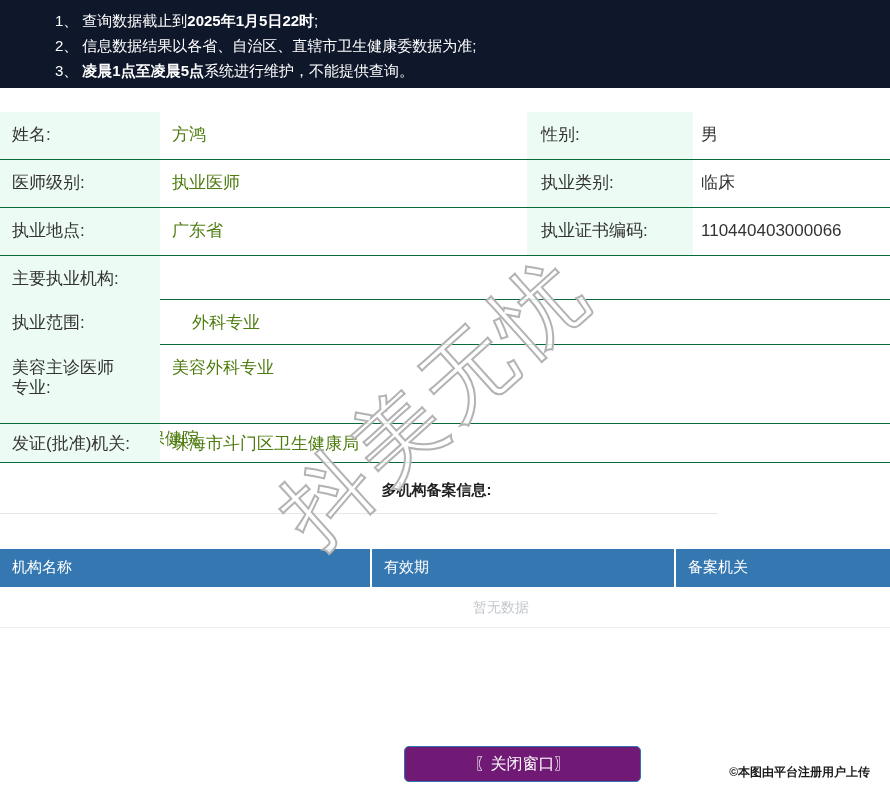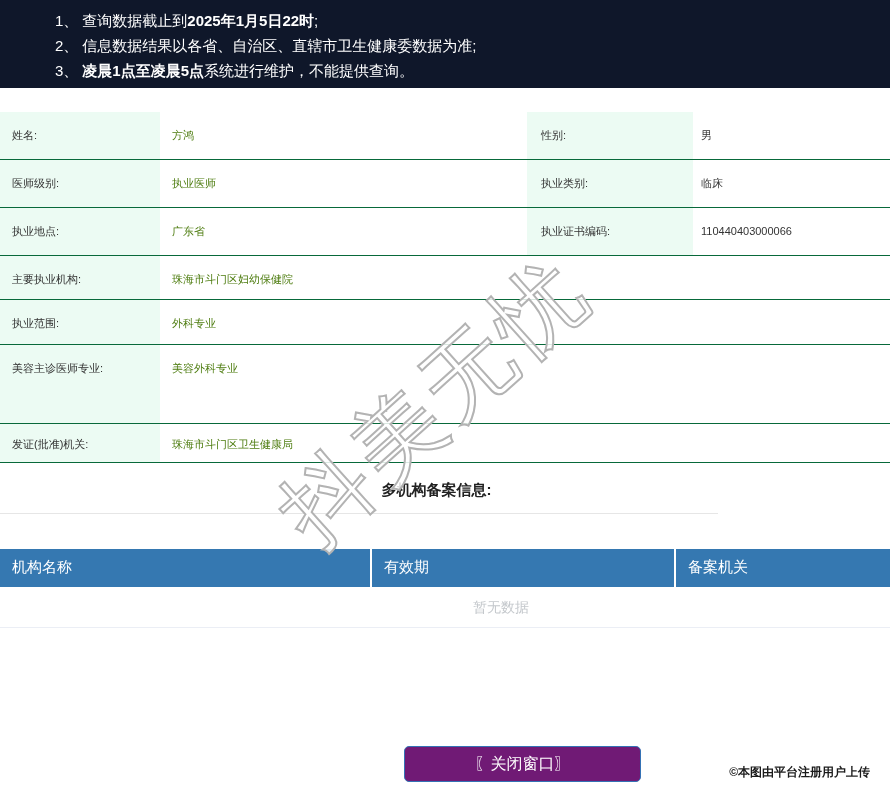--- a/index.html
+++ b/index.html
@@ -26,37 +26,37 @@
   .seg-bold { font-weight:bold; }
 
   
   .info-table { margin-top:24px; width:890px; }
   .info-row {
     display:flex;
     width:890px;
     border-bottom:1px solid #08693a;
     background:#fff;
   }
-  .cell { padding:13px 12px; font-size:11px; line-height:20px; }
+  .cell { padding:13px 12px; font-size:17px; line-height:20px; }
   .cell-label {
     width:160px; flex:0 0 160px;
     background:#ecfbf3;
     color:#333;
   }
   .cell-value1 { flex:1 1 auto; color:#4d7c0f; }
   .cell-label2 {
     width:166px; flex:0 0 166px;
     margin-left:7px;
     background:#ecfbf3;
     padding-left:14px;
   }
   .cell-value2 { width:197px; flex:0 0 197px; padding-left:8px; }
   .row-h48 { height:48px; }
-  .row-h44 { height:44px; }
-  .row-h45 { height:45px; }
+  .row-h44 { height:44px;flex-direction:column; }
+  .row-h45 { height:45px;gap:20px; }
   .row-h39 { height:39px; }
   .row-h39 .cell { padding-top:10px; }
   .row-tall { height:79px; }
   .row-tall .cell-label { padding-right:36px; }
 
   
   .section-title {
     width:718px; height:51px;
     padding-top:18px; padding-left:155px;
     text-align:center;

